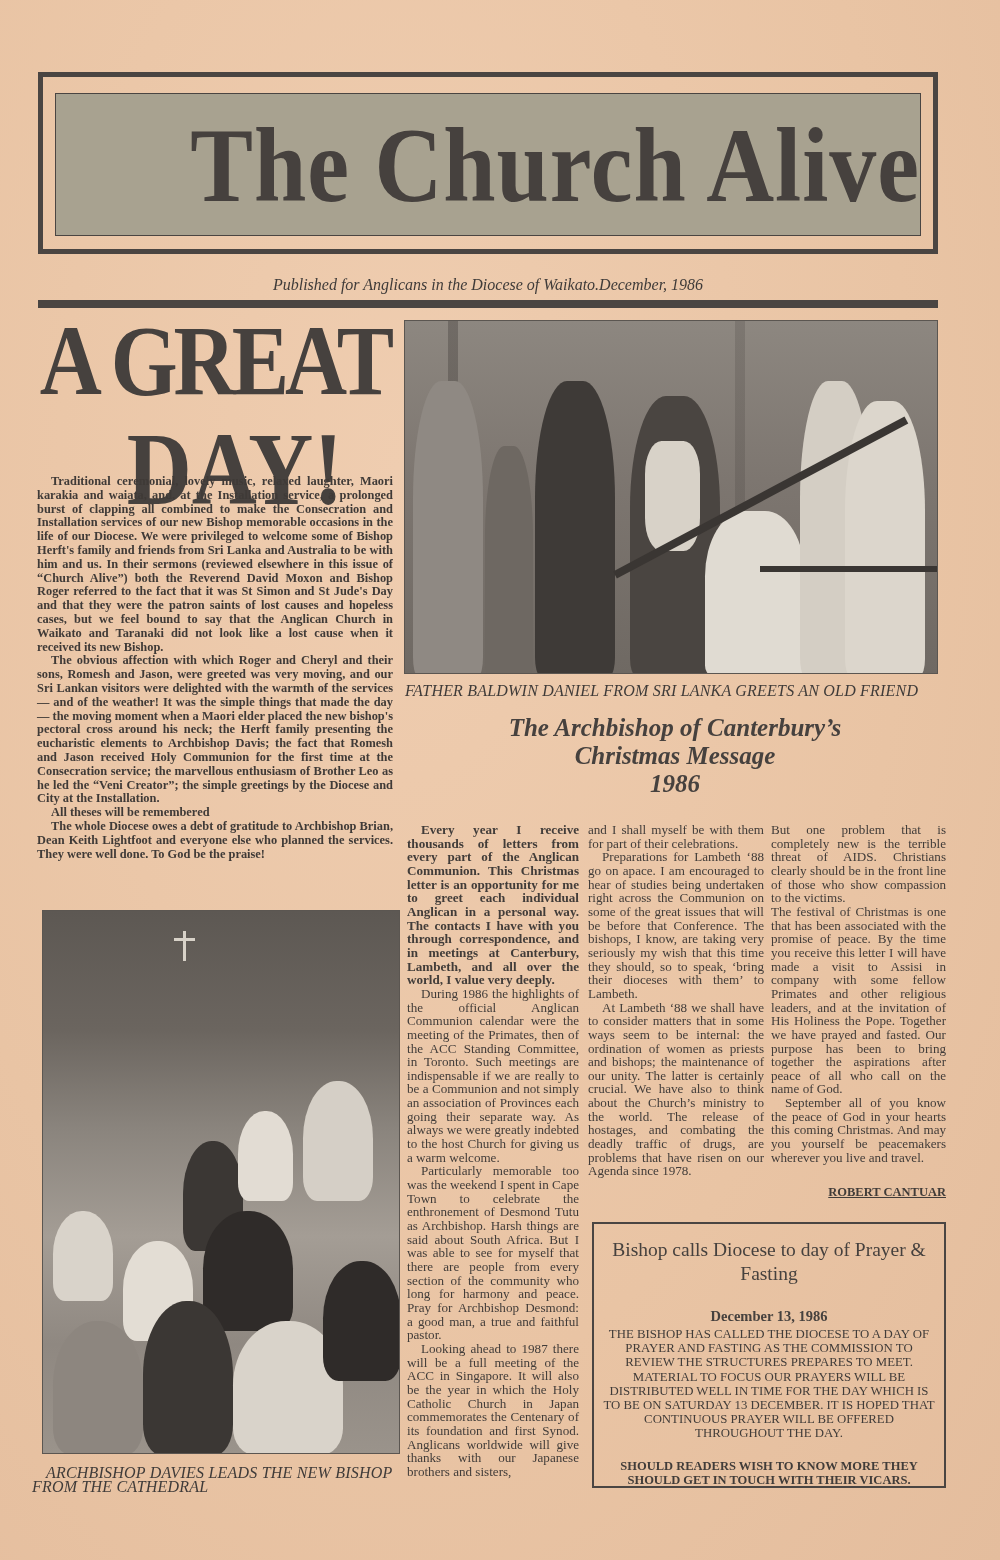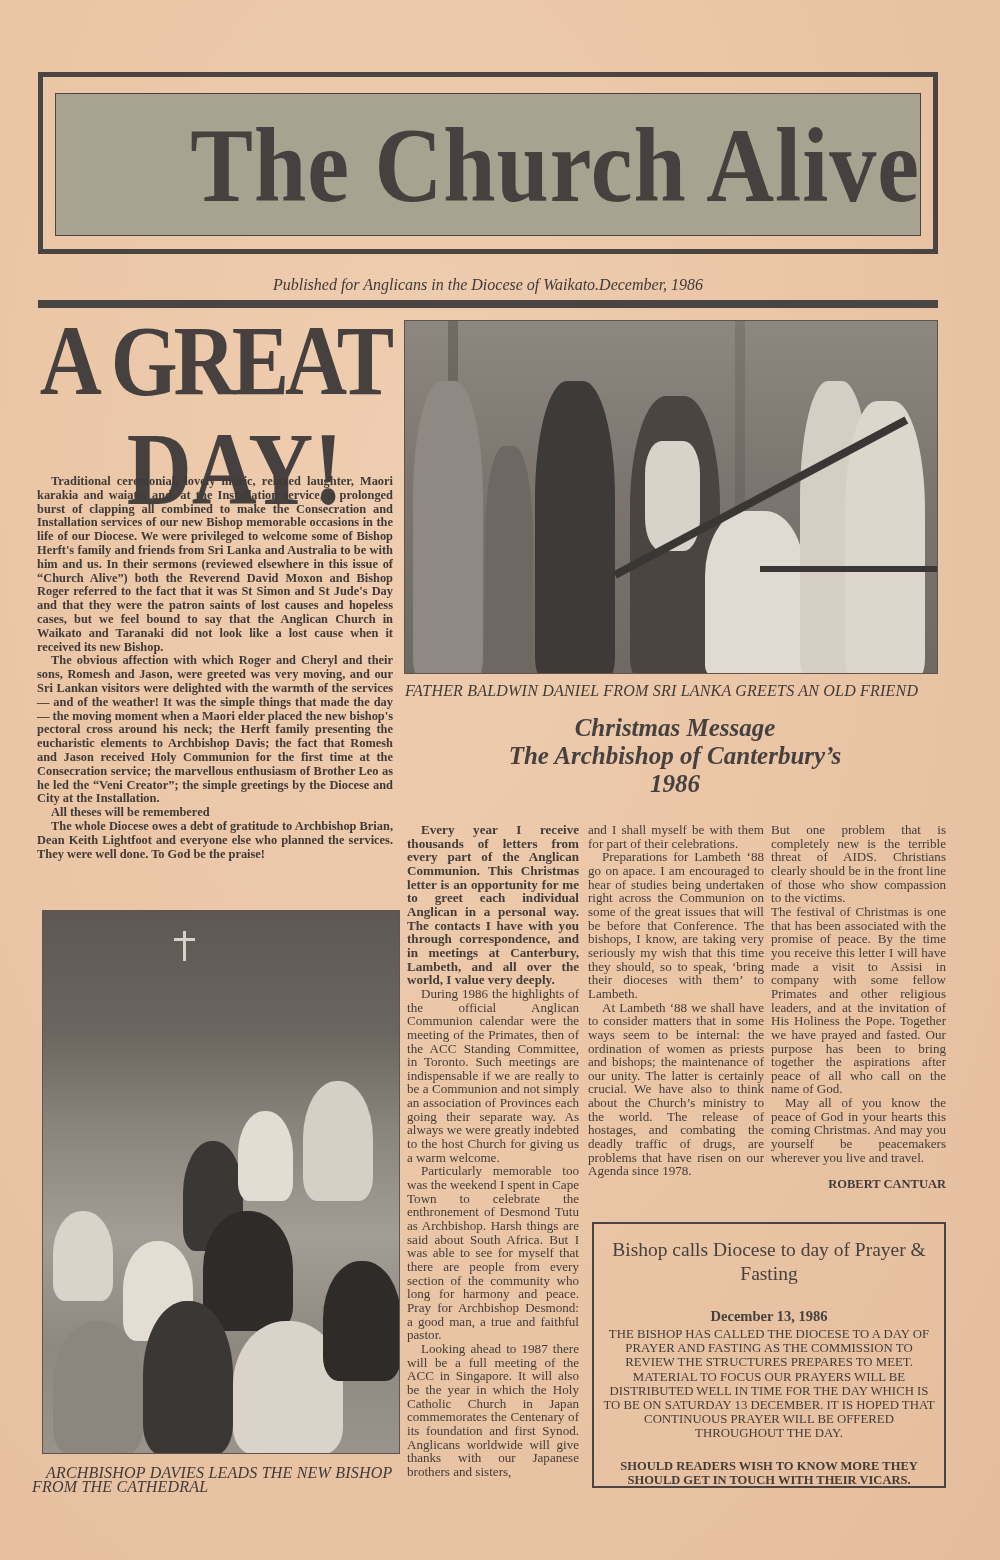--- a/index.html
+++ b/index.html
@@ -41,21 +41,21 @@
 
   .msg-title { left: 405px; top: 714px; width: 540px; text-align: center; font-style: italic; font-weight: bold; font-size: 25px; line-height: 28px; color: #46413e; }
 
   .col { font-size: 13.1px; line-height: 13.65px; text-align: justify; color: #413c39; }
   .col p { text-indent: 14px; }
   .col .b { font-weight: bold; }
   .colA { left: 407px; top: 823px; width: 172px; }
   .colB { left: 588px; top: 823px; width: 176px; }
   .colC { left: 771px; top: 823px; width: 175px; }
   .colC p.noind { text-indent: 0; }
-  .sig { text-align: right; font-weight: bold; font-size: 12.5px; margin-top: 14px; text-indent: 0 !important; }
+  .sig { text-align: right; font-weight: bold; font-size: 12.5px; margin-top: 22px; text-indent: 0 !important; text-decoration: underline; }
 
   
   .notice { left: 592px; top: 1222px; width: 354px; height: 266px; border: 2px solid #4a4542; text-align: center; padding: 10px 8px; }
   .notice .nt { font-weight: normal; font-size: 19.5px; line-height: 24px; color: #46413e; margin-top: 4px; }
   .notice .nd { font-weight: bold; font-size: 14.5px; margin-top: 22px; color: #46413e; }
   .notice .nb { font-size: 12.8px; line-height: 14.2px; margin-top: 2px; color: #413c39; }
   .notice .nf { font-weight: bold; font-size: 12.5px; line-height: 14px; margin-top: 18px; color: #413c39; }
 </style>
 </head>
 <body>
@@ -93,40 +93,40 @@
   <div class="fig" style="left:240px;top:120px;width:55px;height:110px;background:#d8d2c8;border-radius:30%;"></div>
   <div class="fig" style="left:300px;top:190px;width:100px;height:164px;background:#e0dbd2;"></div>
   <div class="fig" style="left:395px;top:60px;width:70px;height:294px;background:#d4cec4;"></div>
   <div class="fig" style="left:440px;top:80px;width:80px;height:274px;background:#dcd6cc;"></div>
   <div style="position:absolute;left:210px;top:250px;width:330px;height:8px;background:#3a3633;transform:rotate(-28deg);transform-origin:left center;"></div>
   <div style="position:absolute;left:355px;top:245px;width:180px;height:6px;background:#3a3633;"></div>
 </div>
 <div class="abs caption cap1">FATHER BALDWIN DANIEL FROM SRI LANKA GREETS AN OLD FRIEND</div>
 
 <div class="abs msg-title">
+  <div>The Archbishop of Canterbury’s</div>
   <div>Christmas Message</div>
-  <div>The Archbishop of Canterbury’s</div>
   <div>1986</div>
 </div>
 
 <div class="abs col colA">
   <p class="b">Every year I receive thousands of letters from every part of the Anglican Communion. This Christmas letter is an opportunity for me to greet each individual Anglican in a personal way. The contacts I have with you through correspondence, and in meetings at Canterbury, Lambeth, and all over the world, I value very deeply.</p>
   <p>During 1986 the highlights of the official Anglican Communion calendar were the meeting of the Primates, then of the ACC Standing Committee, in Toronto. Such meetings are indispensable if we are really to be a Communion and not simply an association of Provinces each going their separate way. As always we were greatly indebted to the host Church for giving us a warm welcome.</p>
   <p>Particularly memorable too was the weekend I spent in Cape Town to celebrate the enthronement of Desmond Tutu as Archbishop. Harsh things are said about South Africa. But I was able to see for myself that there are people from every section of the community who long for harmony and peace. Pray for Archbishop Desmond: a good man, a true and faithful pastor.</p>
   <p>Looking ahead to 1987 there will be a full meeting of the ACC in Singapore. It will also be the year in which the Holy Catholic Church in Japan commemorates the Centenary of its foundation and first Synod. Anglicans worldwide will give thanks with our Japanese brothers and sisters,</p>
 </div>
 <div class="abs col colB">
   <p style="text-indent:0">and I shall myself be with them for part of their celebrations.</p>
   <p>Preparations for Lambeth ‘88 go on apace. I am encouraged to hear of studies being undertaken right across the Communion on some of the great issues that will be before that Conference. The bishops, I know, are taking very seriously my wish that this time they should, so to speak, ‘bring their dioceses with them’ to Lambeth.</p>
   <p>At Lambeth ‘88 we shall have to consider matters that in some ways seem to be internal: the ordination of women as priests and bishops; the maintenance of our unity. The latter is certainly crucial. We have also to think about the Church’s ministry to the world. The release of hostages, and combating the deadly traffic of drugs, are problems that have risen on our Agenda since 1978.</p>
 </div>
 <div class="abs col colC">
   <p class="noind">But one problem that is completely new is the terrible threat of AIDS. Christians clearly should be in the front line of those who show compassion to the victims.</p>
   <p class="noind">The festival of Christmas is one that has been associated with the promise of peace. By the time you receive this letter I will have made a visit to Assisi in company with some fellow Primates and other religious leaders, and at the invitation of His Holiness the Pope. Together we have prayed and fasted. Our purpose has been to bring together the aspirations after peace of all who call on the name of God.</p>
-  <p>May all of you know the peace of God in your hearts this coming Christmas. And may you yourself be peacemakers wherever you live and travel.</p>
+  <p>September all of you know the peace of God in your hearts this coming Christmas. And may you yourself be peacemakers wherever you live and travel.</p>
   <p class="sig">ROBERT CANTUAR</p>
 </div>
 
 <div class="abs photo2">
   <div style="position:absolute;left:140px;top:20px;width:3px;height:30px;background:#d8d2c8;"></div>
   <div style="position:absolute;left:131px;top:27px;width:21px;height:3px;background:#d8d2c8;"></div>
   <div class="fig" style="left:10px;top:300px;width:60px;height:90px;background:#d9d3ca;"></div>
   <div class="fig" style="left:80px;top:330px;width:70px;height:100px;background:#e3ddd4;"></div>
   <div class="fig" style="left:140px;top:230px;width:60px;height:110px;background:#3b3734;"></div>
   <div class="fig" style="left:195px;top:200px;width:55px;height:90px;background:#e2dcd3;"></div>

